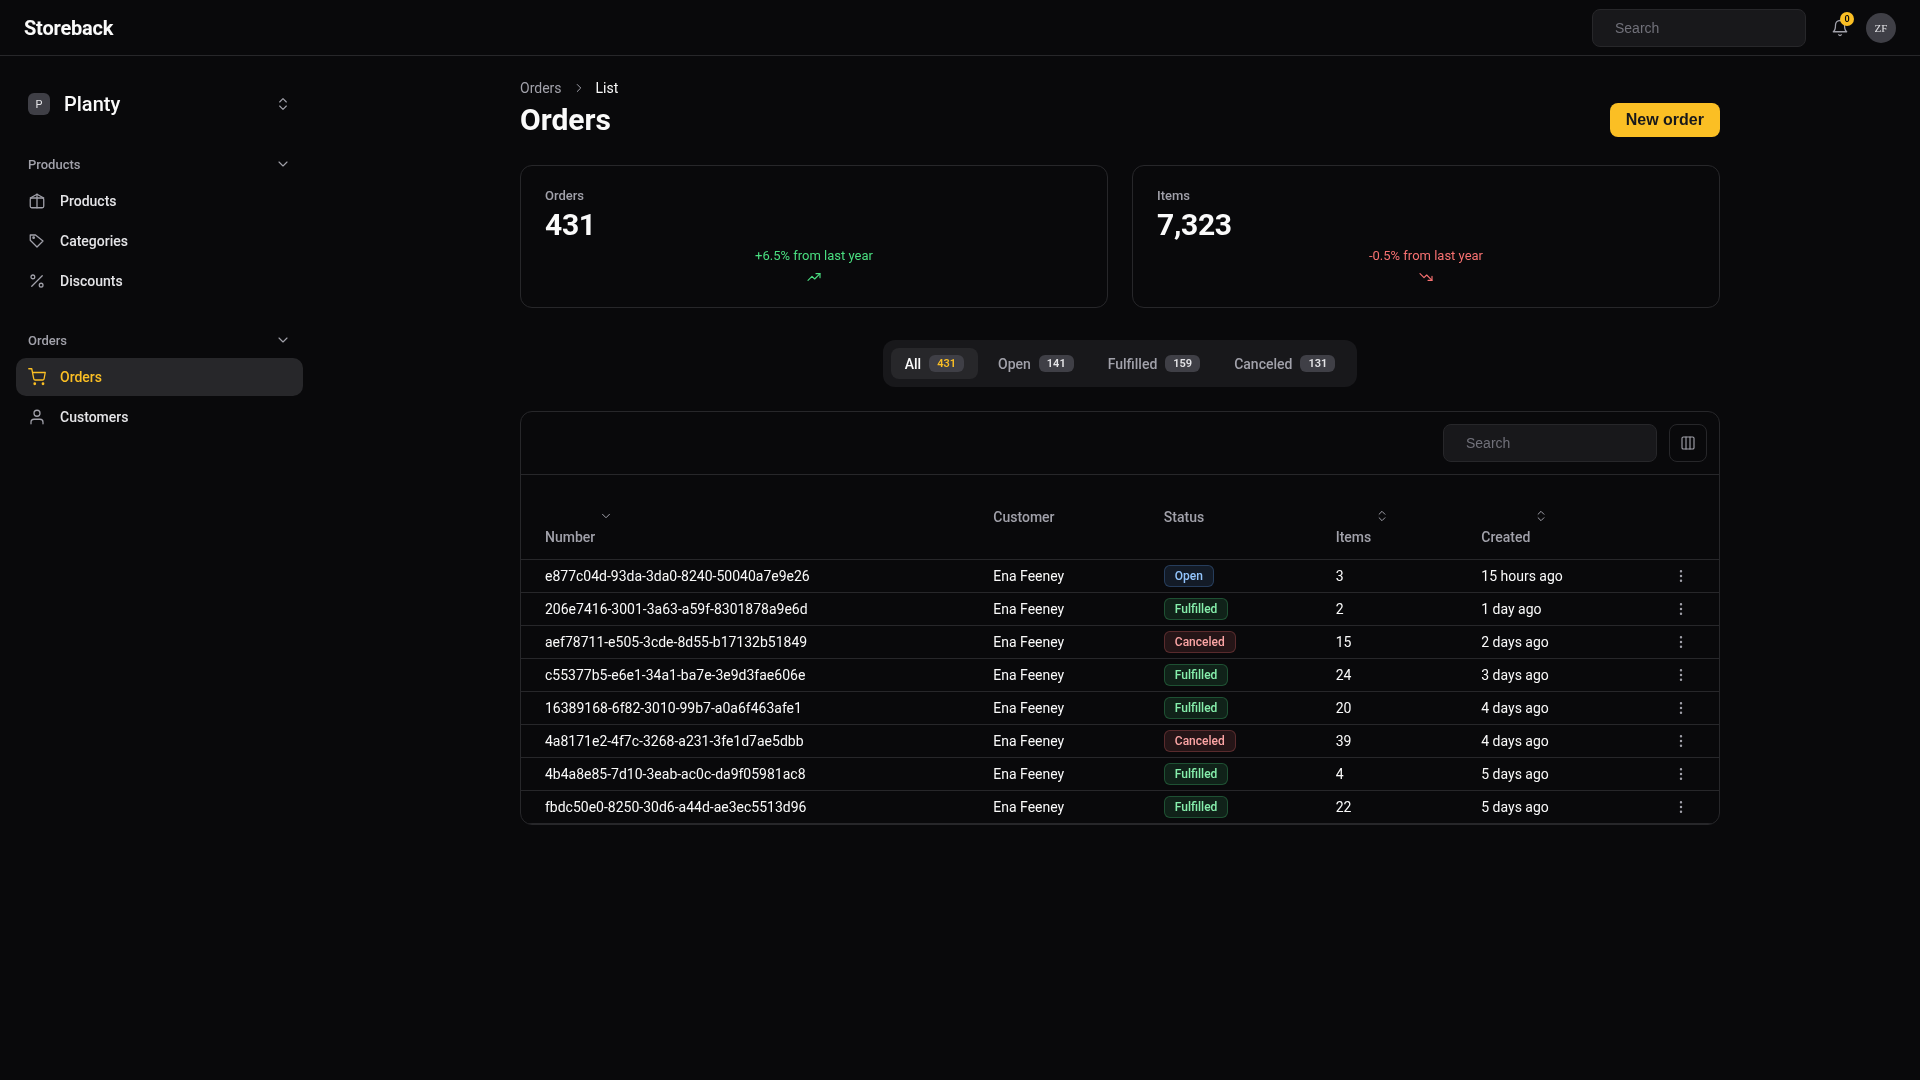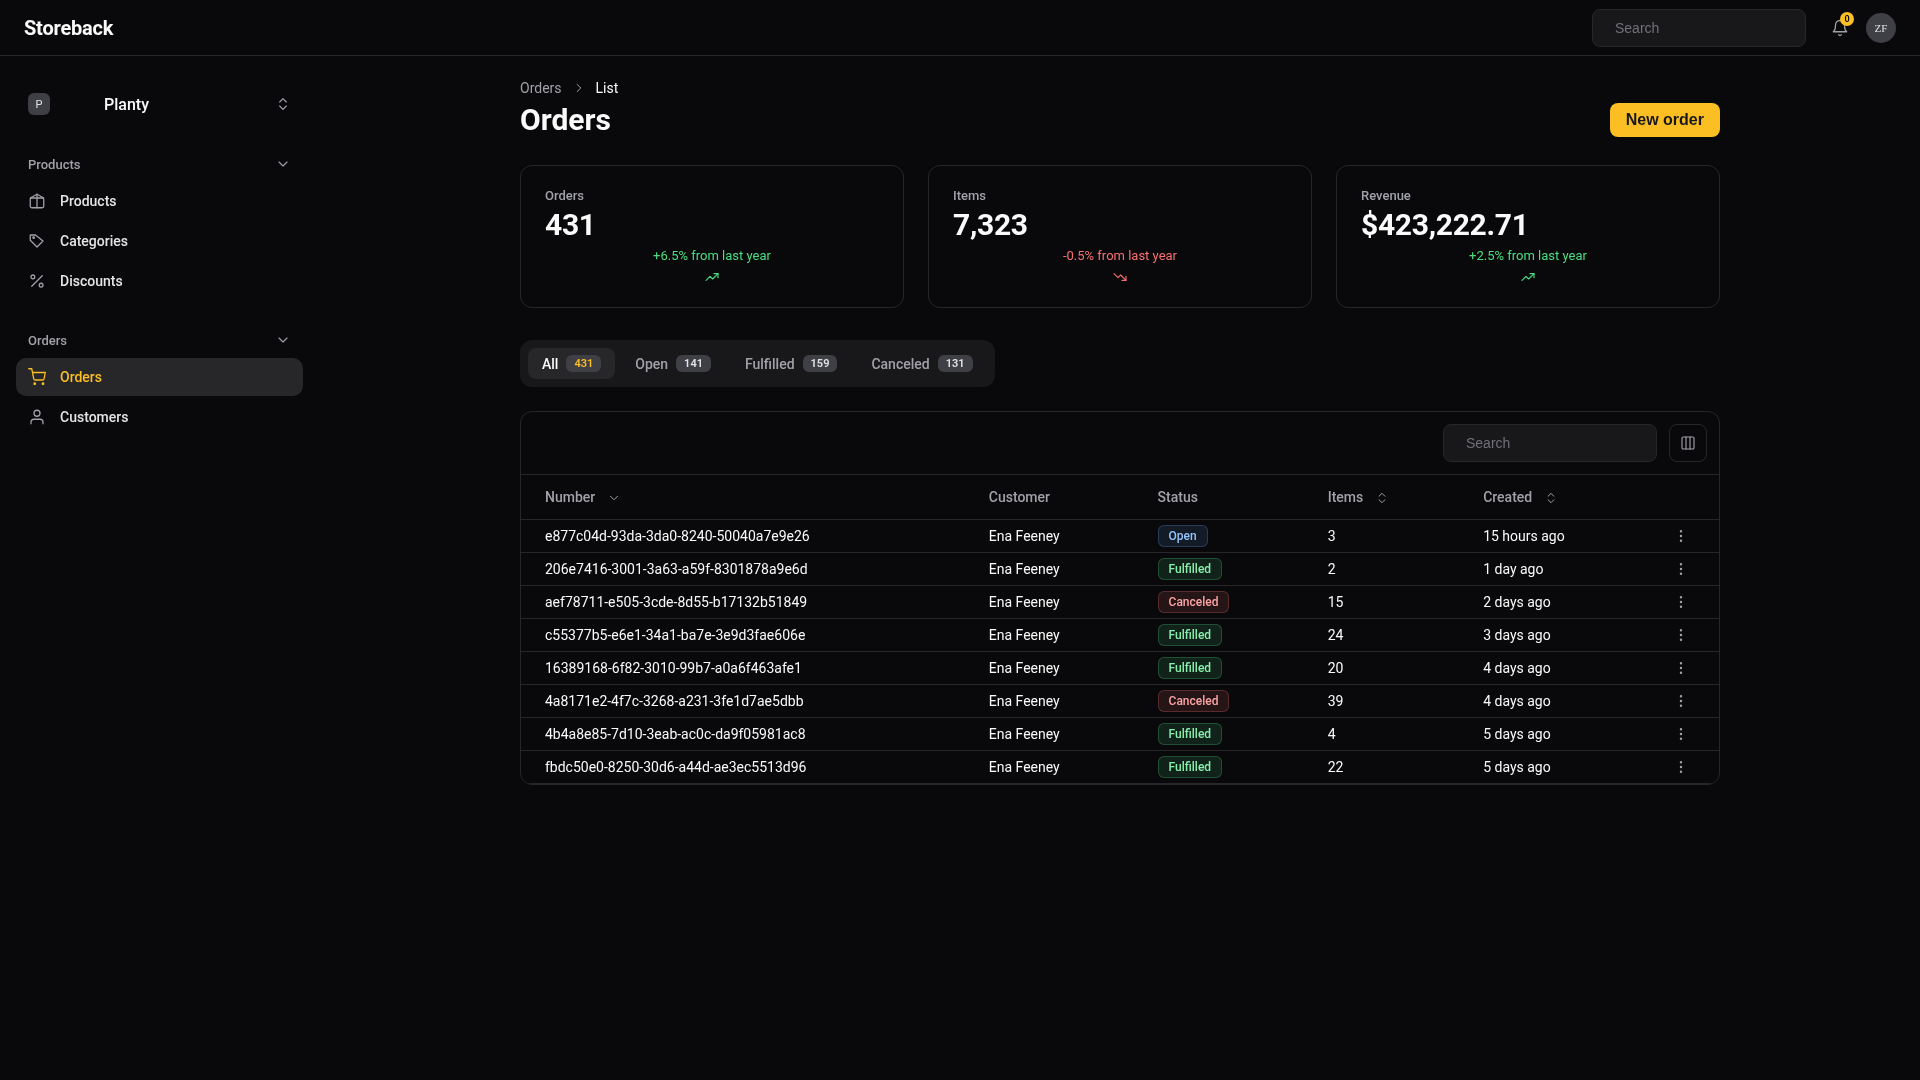--- a/index.html
+++ b/index.html
@@ -116,21 +116,21 @@
   width: 22px;
   height: 22px;
   border-radius: 6px;
   background: #3f3f46;
   font-size: 11px;
   display: flex;
   align-items: center;
   justify-content: center;
   color: #e4e4e7;
 }
-.store-name { font-size: 16px; font-weight: 500; flex: 1; margin-left: 40px; }
+.store-name { font-size: 20px; font-weight: 500; flex: 1; }
 .side-section { margin-bottom: 24px; }
 .section-header {
   display: flex;
   align-items: center;
   font-size: 13px;
   color: #a1a1aa;
   padding: 8px 12px;
   font-weight: 500;
 }
 .section-header .spacer { flex: 1; }
@@ -196,20 +196,21 @@
 }
 .stat-label { font-size: 13px; color: #a1a1aa; font-weight: 500; margin-bottom: 4px; }
 .stat-value { font-size: 30px; font-weight: 700; margin-bottom: 6px; letter-spacing: -0.01em; }
 .stat-delta { font-size: 13px; display: flex; align-items: center; gap: 6px; flex-direction: column; }
 .delta-up { color: #4ade80; }
 .delta-down { color: #f87171; }
 
 
 .tabs-wrap {
   display: flex;
+  justify-content: center;
   margin-bottom: 24px;
 }
 .tabs {
   display: flex;
   gap: 6px;
   background: #18181b;
   padding: 8px;
   border-radius: 12px;
 }
 .tab {
@@ -283,21 +284,21 @@
   color: #a1a1aa;
   font-weight: 500;
   border-bottom: 1px solid #27272a;
   border-top: 1px solid #27272a;
 }
 td {
   padding: 2px 24px;
   border-bottom: 1px solid #27272a;
   color: #fafafa;
 }
-th.sortable span { display: inline-flex; align-items: flex-end; gap: 12px; }
+th.sortable span { display: inline-flex; align-items: flex-start; gap: 4px; margin-top: 20px; }
 .status-pill {
   font-size: 12px;
   font-weight: 500;
   padding: 3px 10px;
   border-radius: 6px;
   display: inline-block;
 }
 .s-open { background: rgba(96,165,250,0.12); color: #93c5fd; border: 1px solid rgba(96,165,250,0.25); }
 .s-fulfilled { background: rgba(74,222,128,0.12); color: #86efac; border: 1px solid rgba(74,222,128,0.25); }
 .s-canceled { background: rgba(248,113,113,0.12); color: #fca5a5; border: 1px solid rgba(248,113,113,0.25); }
@@ -440,31 +441,20 @@
     <div class="stat-label">Items</div>
     <div class="stat-value">7,323</div>
     <div class="stat-delta delta-down">
       <span>-0.5% from last year</span>
       <svg class="stroke-icon" style="stroke:currentColor" width="16" height="16" viewBox="0 0 24 24">
               <polyline points="3 7 9 13 13 9 21 17"></polyline>
               <polyline points="15 17 21 17 21 11"></polyline>
             </svg>
     </div>
         </div>
-        <div class="stat-card">
-    <div class="stat-label">Revenue</div>
-    <div class="stat-value">$423,222.71</div>
-    <div class="stat-delta delta-up">
-      <span>+2.5% from last year</span>
-      <svg class="stroke-icon" style="stroke:currentColor" width="16" height="16" viewBox="0 0 24 24">
-              <polyline points="3 17 9 11 13 15 21 7"></polyline>
-              <polyline points="15 7 21 7 21 13"></polyline>
-            </svg>
-    </div>
-        </div>
       </div>
 
     <div class="tabs-wrap">
       <div class="tabs" id="tabs">
           <div class="tab active">
     <span>All</span>
     <span class="tab-pill">431</span>
           </div>
           <div class="tab">
     <span>Open</span>

